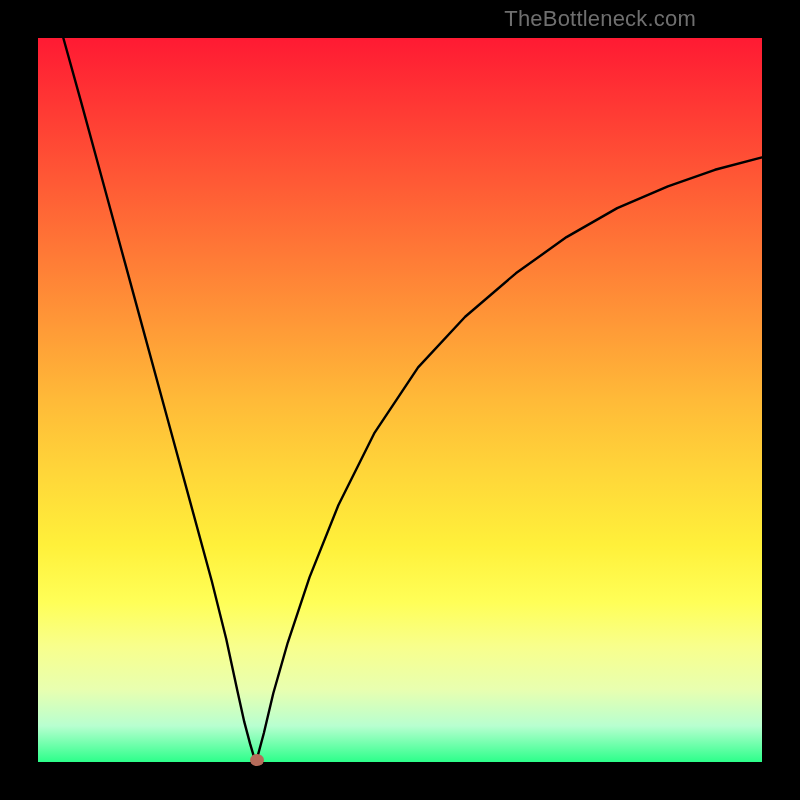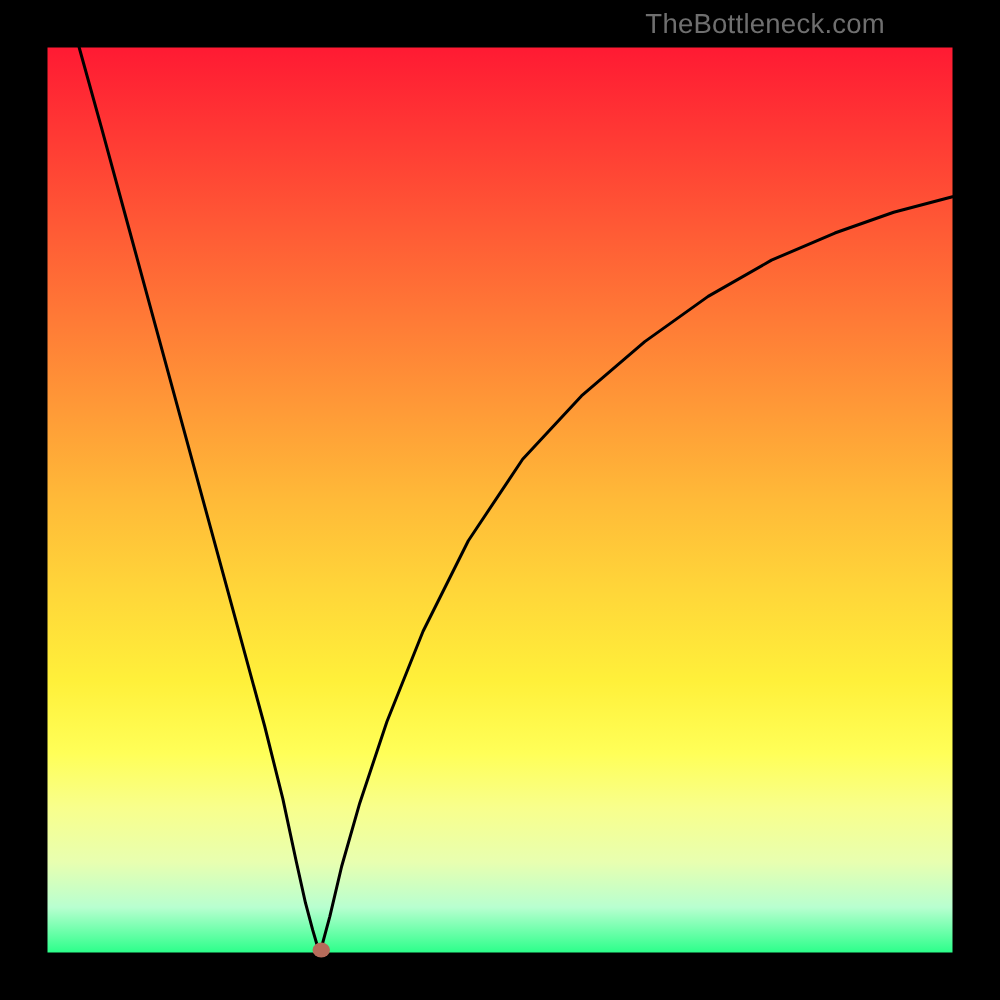--- a/index.html
+++ b/index.html
@@ -11,21 +11,20 @@
     overflow: hidden;
     font-family: Arial, Helvetica, sans-serif;
   }
   .frame {
     position: absolute;
     left: 0;
     top: 0;
     width: 710px;
     height: 800px;
     background: #000;
-    padding-left: 12px;
   }
   .plot-area {
     position: absolute;
     left: 38px;
     top: 38px;
     width: 724px;
     height: 724px;
     background: linear-gradient(to bottom,
       #ff1a33 0%,
       #ff3a34 10%,

